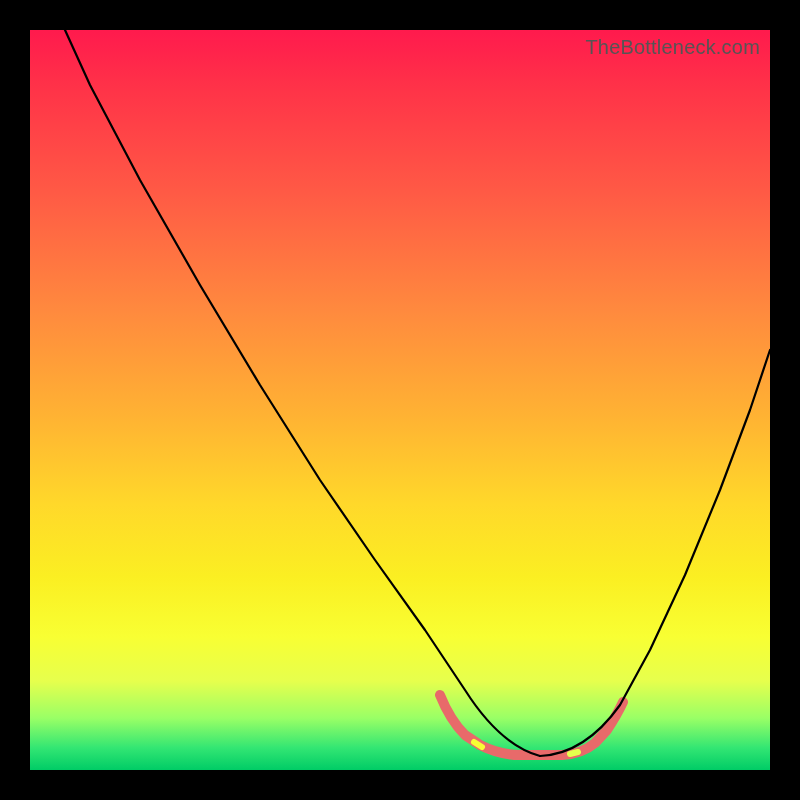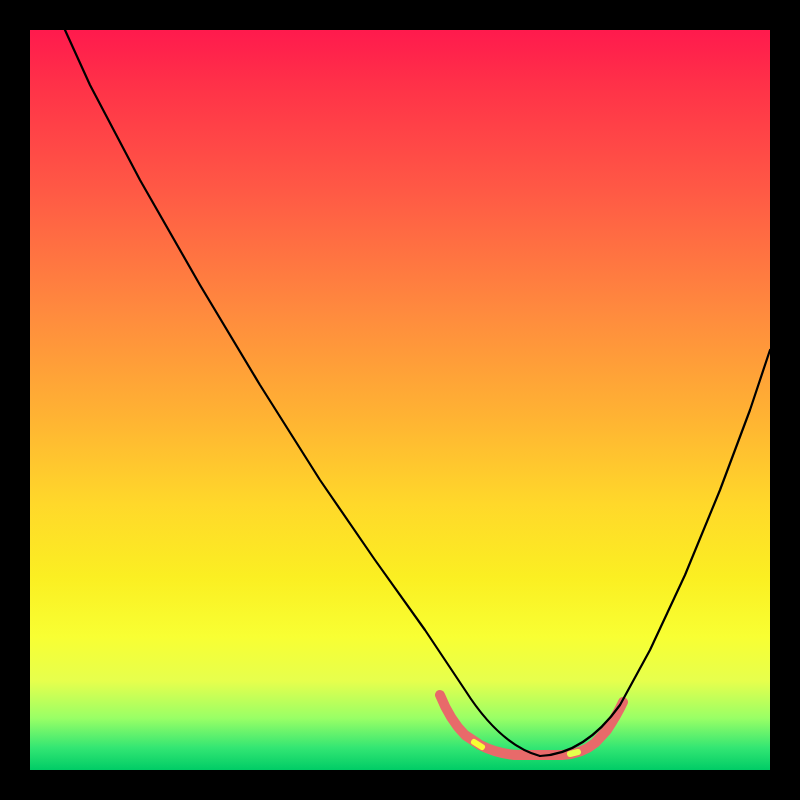--- a/index.html
+++ b/index.html
@@ -73,20 +73,21 @@
     stroke-linejoin: round;
   }
 </style>
 </head>
 <body>
 
 <div class="frame">
 
   <div class="plot-area">
 
+    <div class="watermark">TheBottleneck.com</div>
 
     <svg class="curve" viewBox="0 0 740 740" preserveAspectRatio="none">
 
       <path class="pink-seg" d="M 410 665
                Q 420 690 435 705
                L 450 715
                Q 470 725 490 725
                L 532 725
                Q 552 724 565 713
                L 577 700

